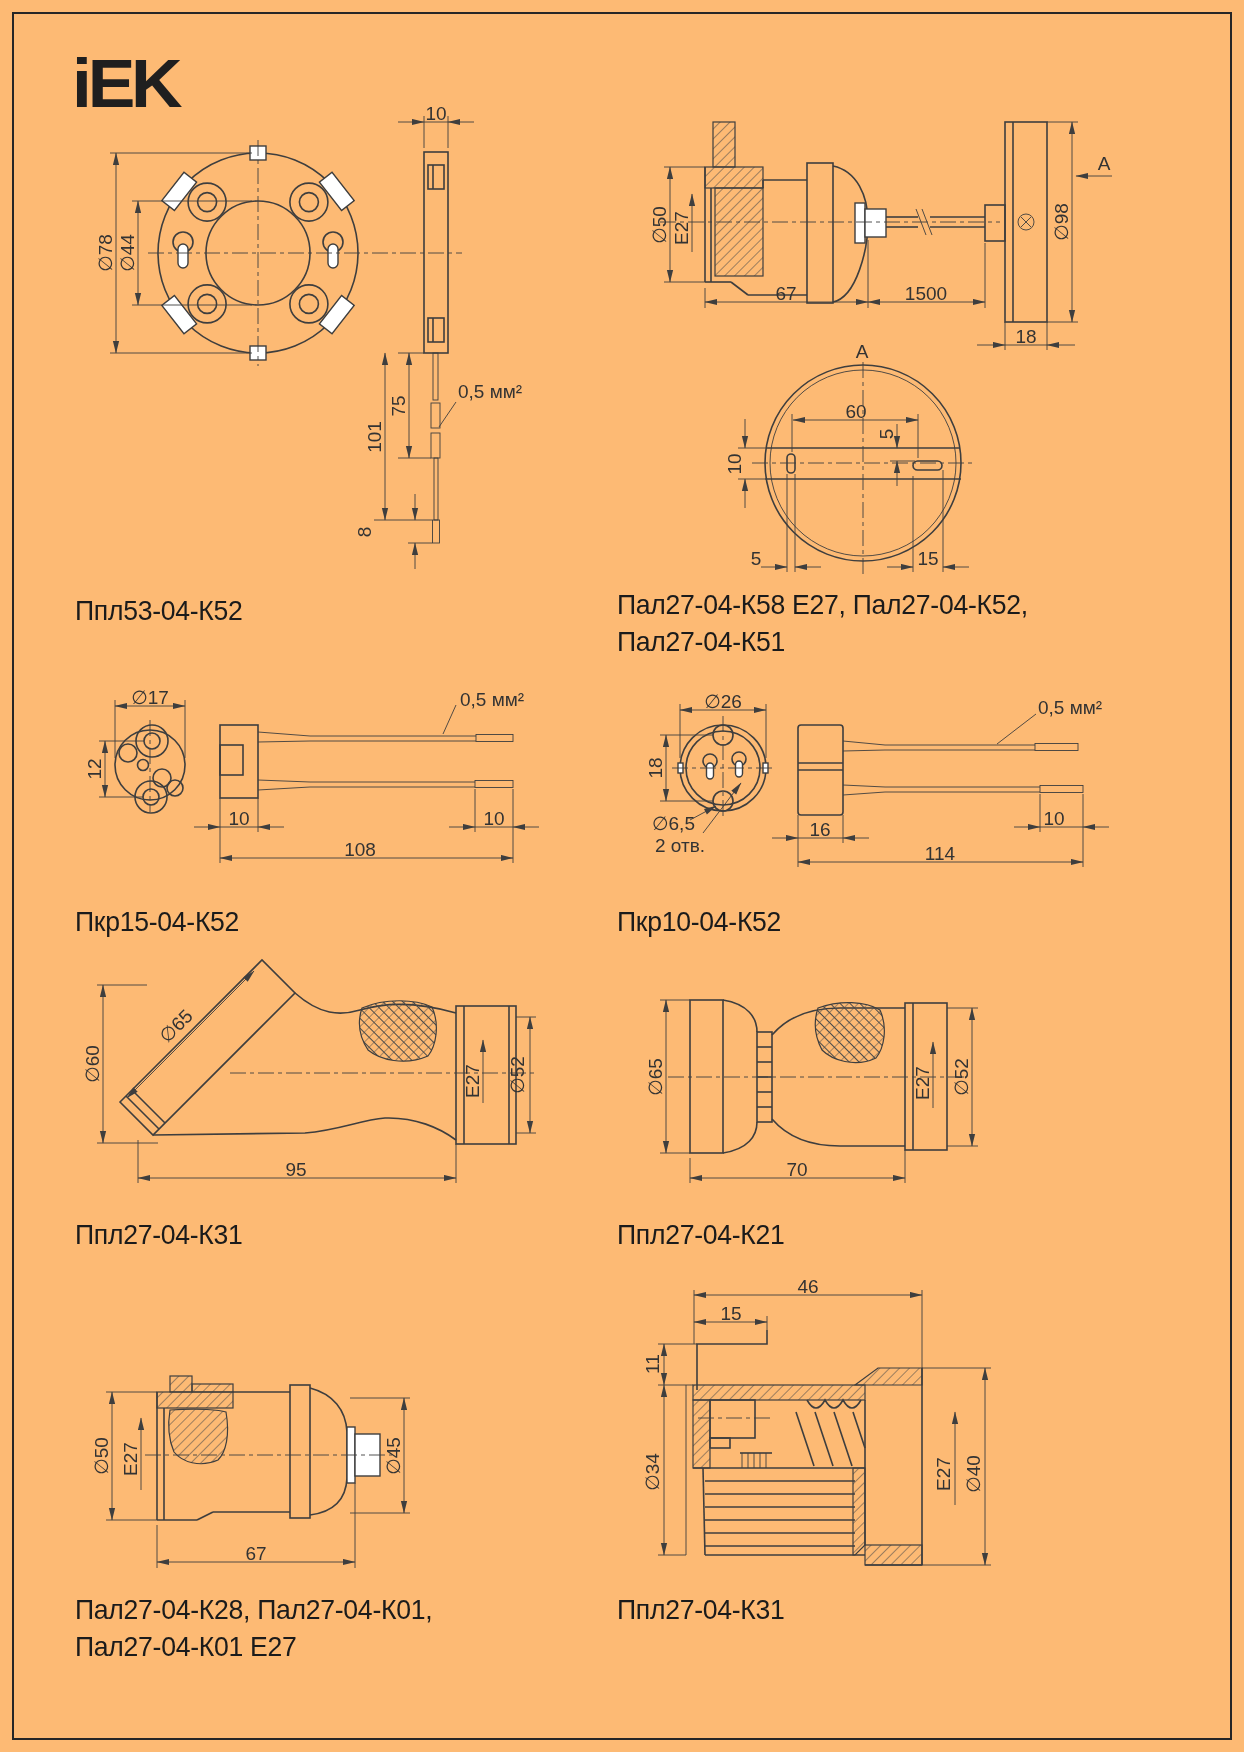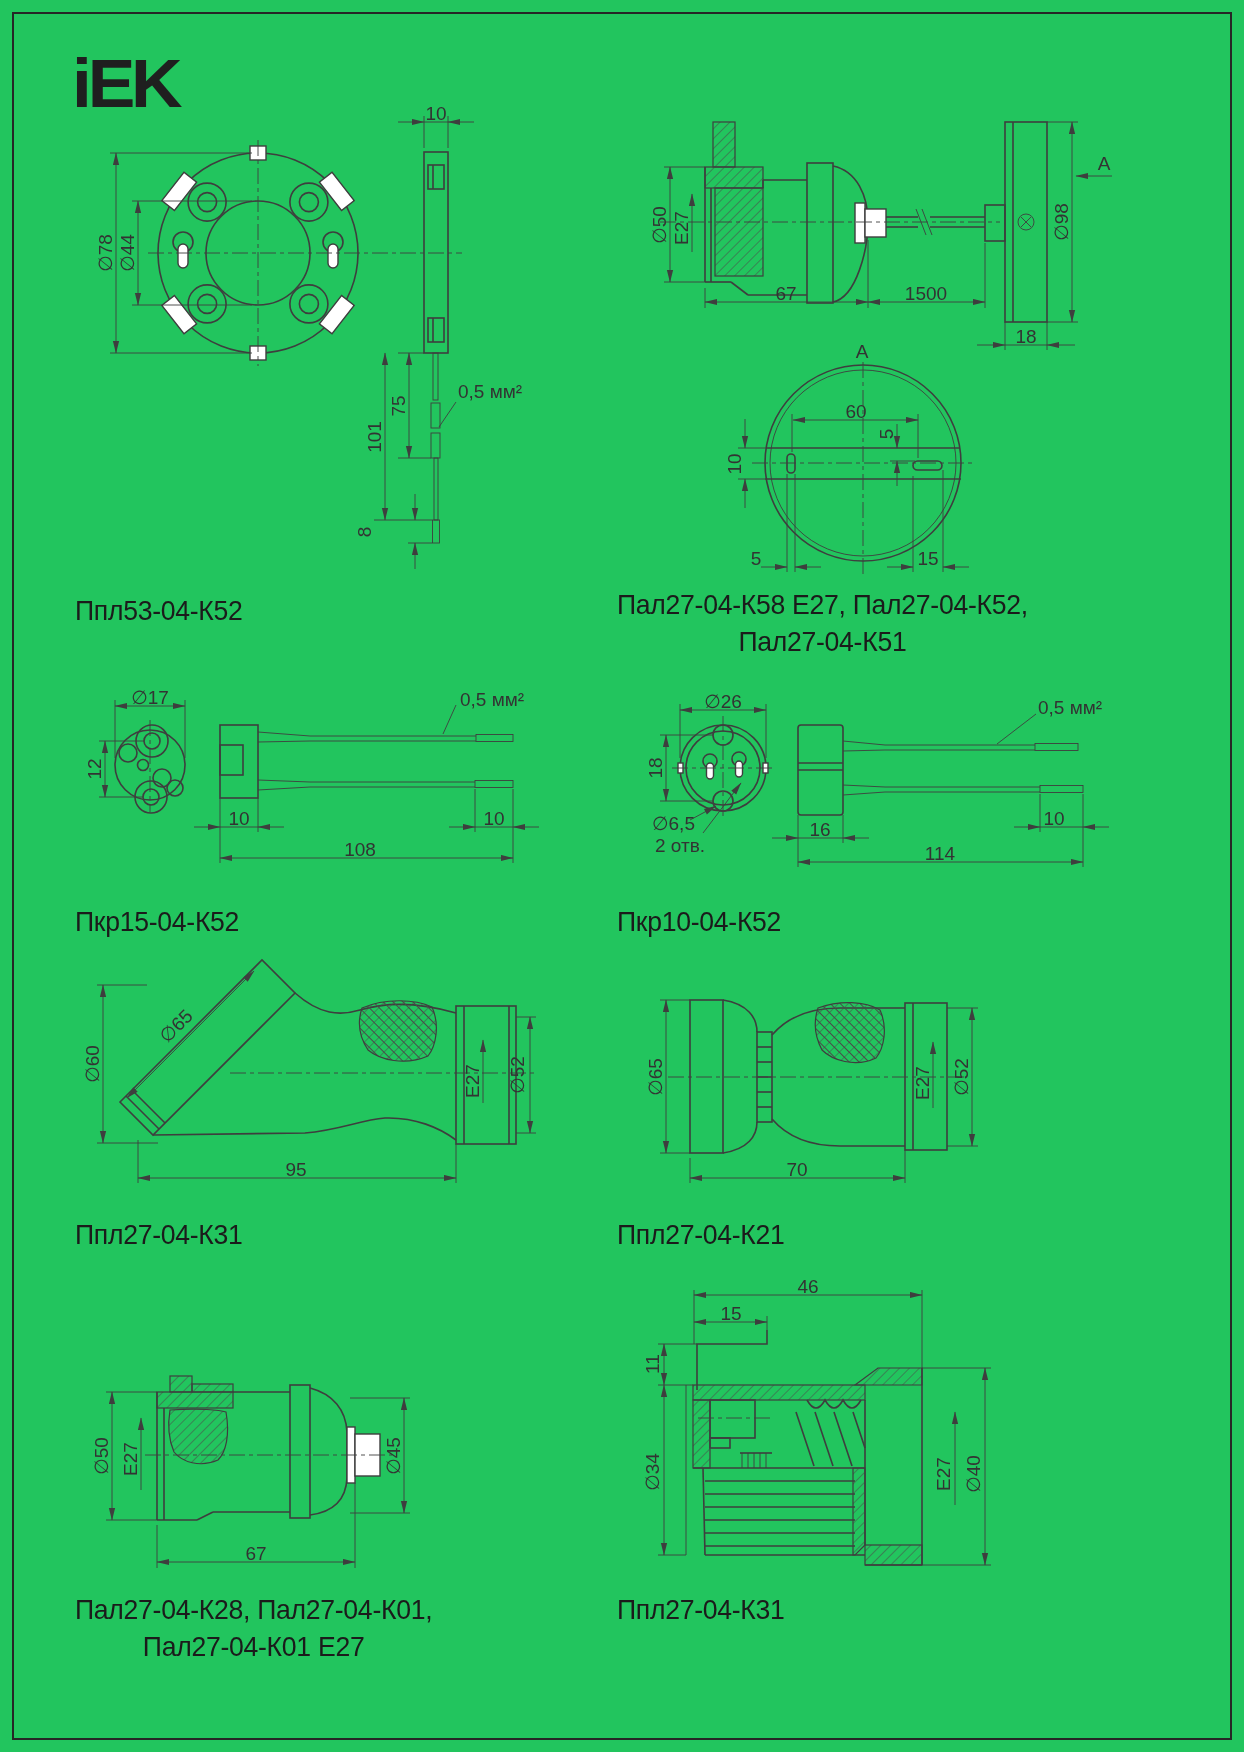--- a/index.html
+++ b/index.html
@@ -1,17 +1,17 @@
 <!DOCTYPE html>
 <html><head>
 <meta charset="utf-8">
 <style>
   html,body{margin:0;padding:0;background:#ffffff;}
-  .page{position:relative;width:1244px;height:1752px;background:#22c55e;overflow:hidden;
-        font-family:"Liberation Sans",sans-serif;text-align:center;}
+  .page{position:relative;width:1244px;height:1752px;background:#fdba74;overflow:hidden;
+        font-family:"Liberation Sans",sans-serif;}
   .frame{position:absolute;left:12px;top:12px;width:1216px;height:1724px;
          border:2px solid #262626;pointer-events:none;}
   .logo{position:absolute;left:72px;top:44px;font-weight:bold;font-size:68px;
         letter-spacing:-4px;color:#1f1f1f;transform:scaleX(1.05);transform-origin:0 0;}
   .art{position:absolute;left:0;top:0;}
   .cap{position:absolute;font-size:28px;line-height:37px;color:#1b1b1b;
        letter-spacing:-0.3px;transform:scaleX(.95);transform-origin:0 0;white-space:nowrap;}
   
   .o{stroke:#3e3e3e;stroke-width:1.6;fill:none;}
   .t{stroke:#3e3e3e;stroke-width:0.9;fill:none;}

